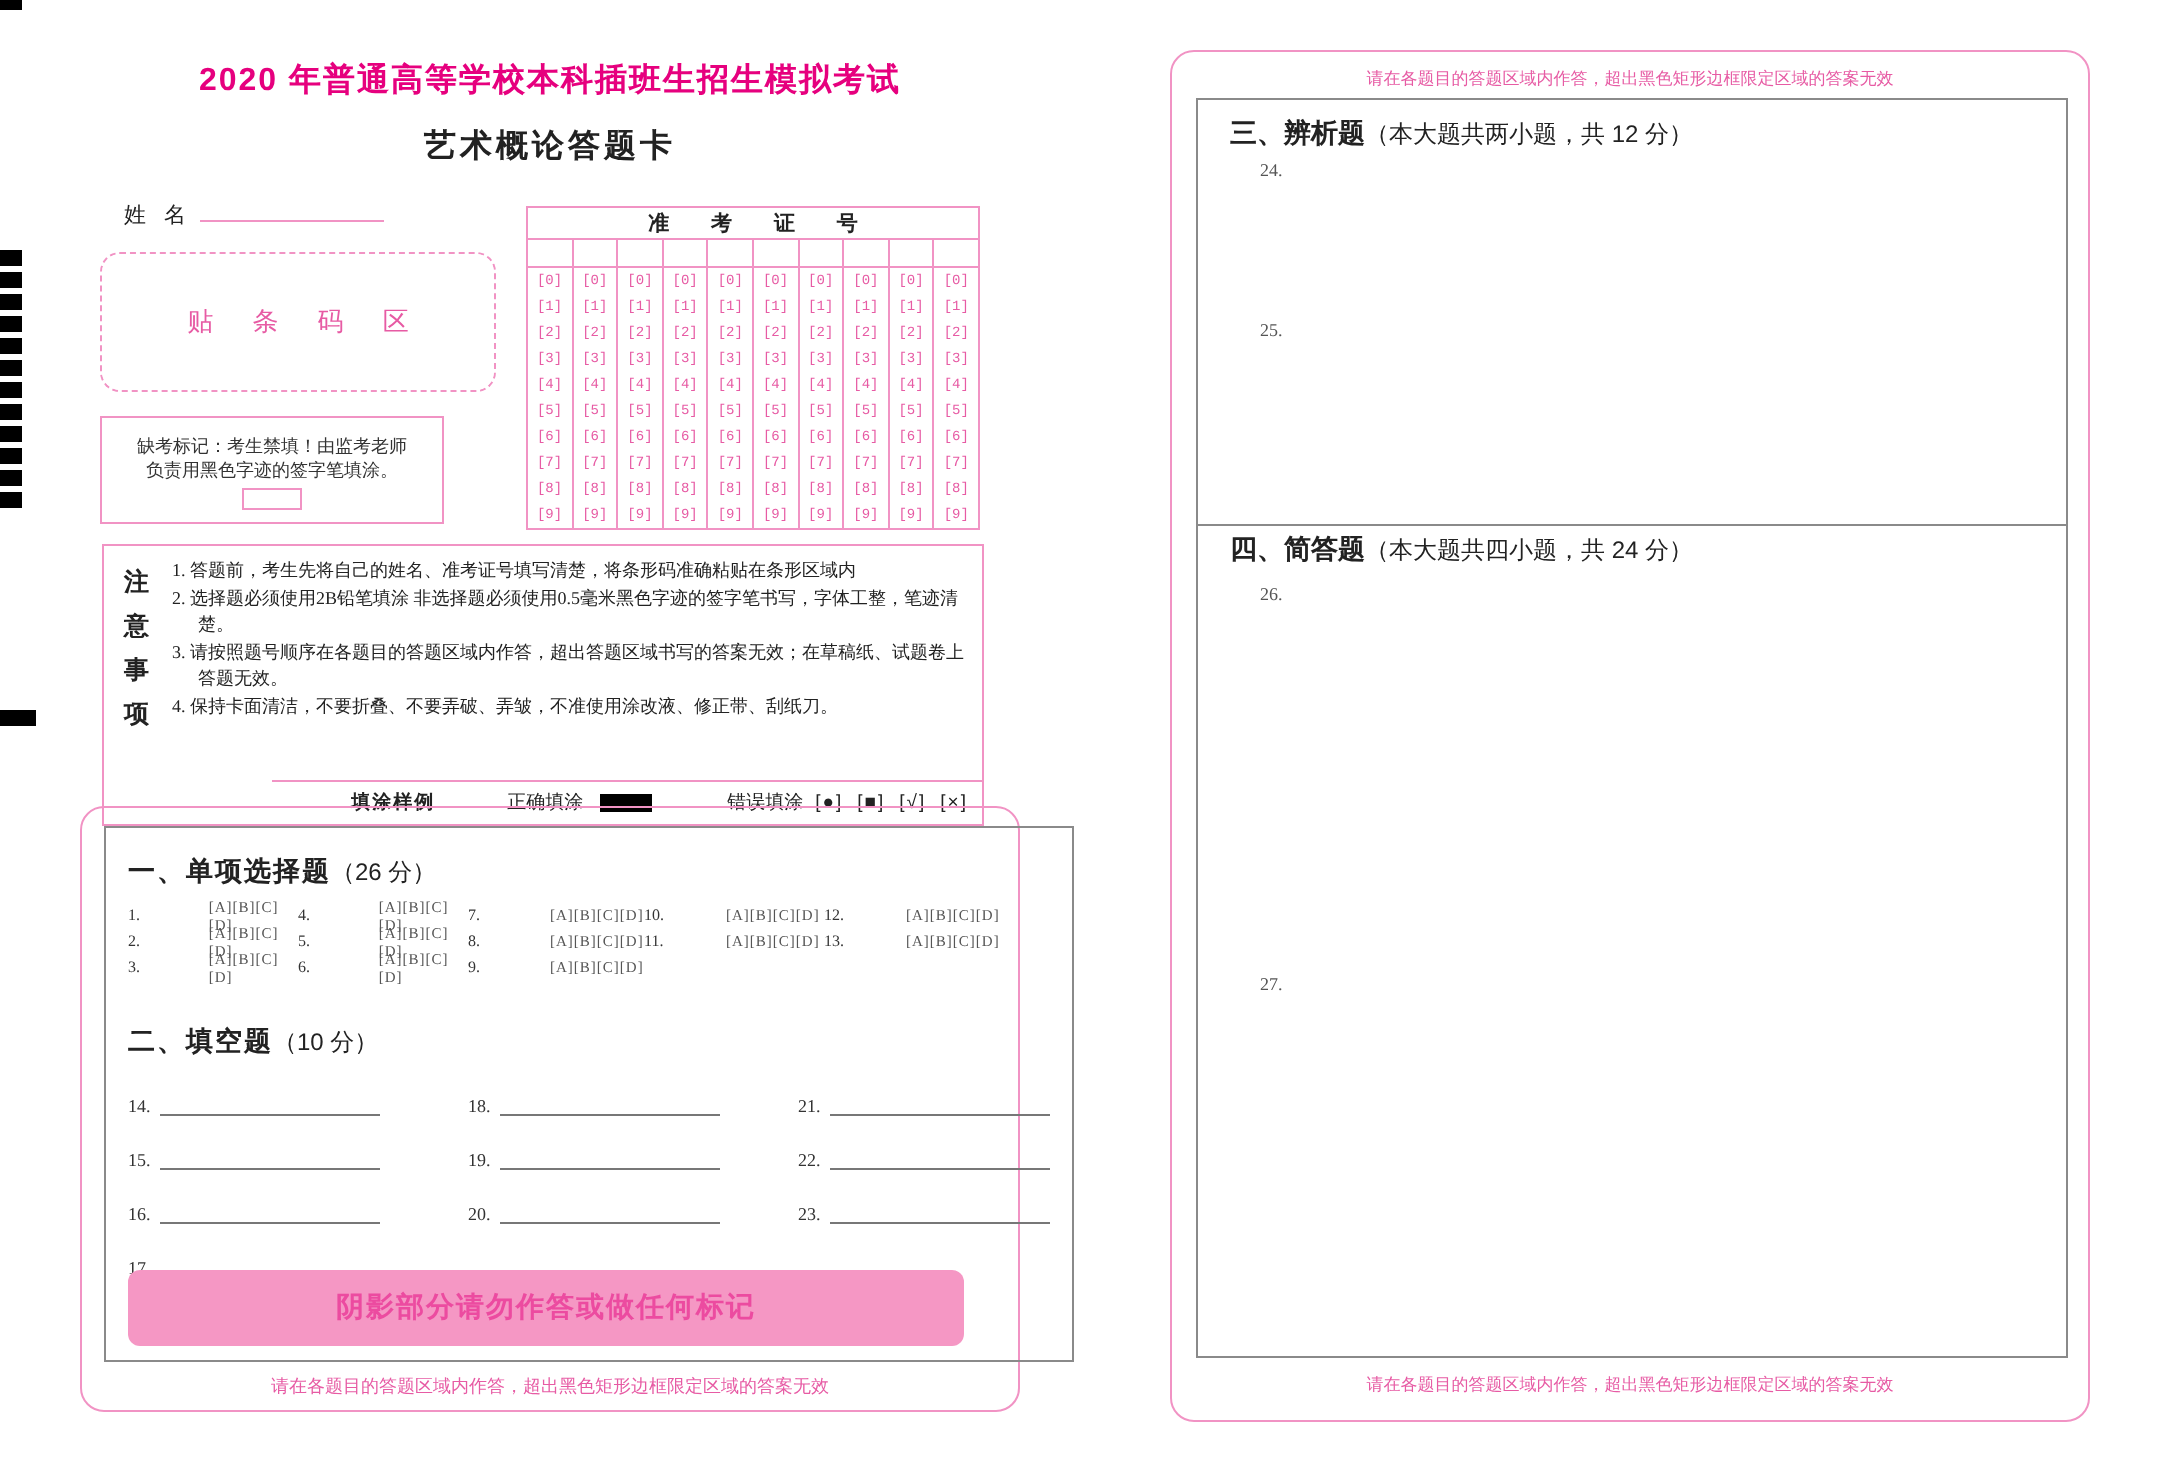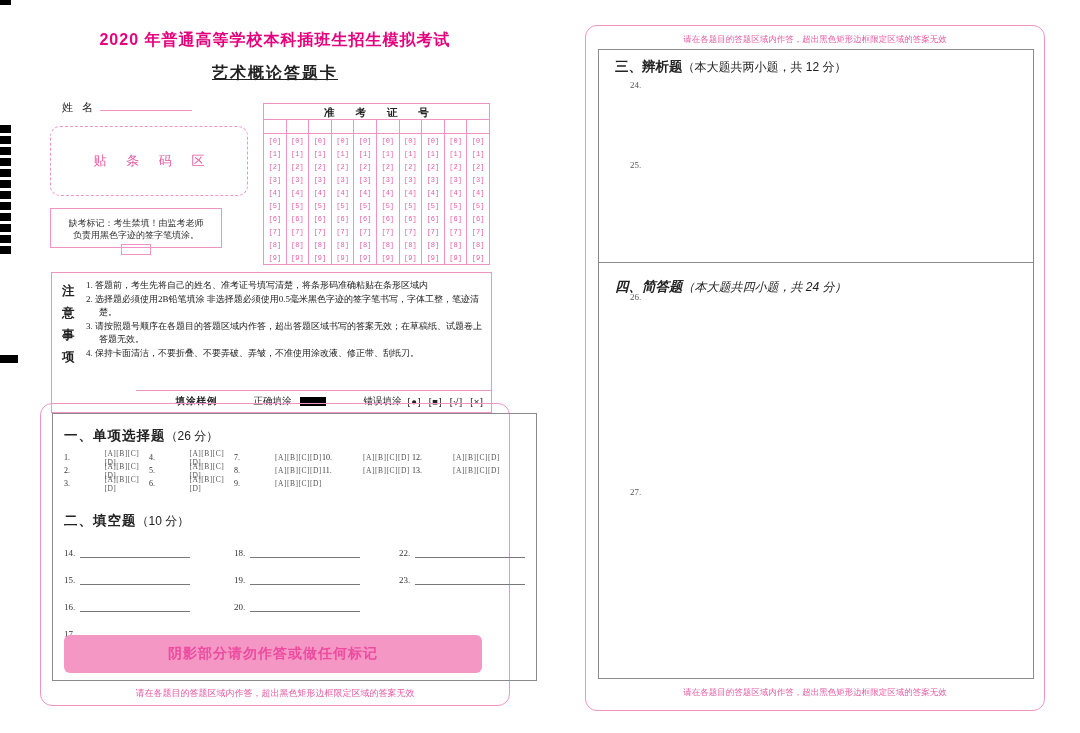--- a/index.html
+++ b/index.html
@@ -22,29 +22,29 @@
   .mark{position:absolute;left:0;background:#000;}
   .mark-top{top:0;width:11px;height:5px;}
   .mark-strip{position:absolute;left:0;top:125px;width:11px;}
   .tmark{width:11px;height:8px;background:#000;margin-bottom:3px;}
   .mark-bottom{top:355px;width:18px;height:8px;}
   
   .left-page{position:absolute;left:40px;top:25px;width:470px;height:690px;}
   .l-title{position:absolute;left:0;top:5px;width:100%;text-align:center;
     color:var(--title-magenta);font-weight:bold;font-size:16px;letter-spacing:1px;}
   .l-subtitle{position:absolute;left:0;top:38px;width:100%;text-align:center;
-    font-weight:bold;font-size:16px;letter-spacing:2px;text-decoration:underline;}
+    font-weight:bold;font-size:16px;letter-spacing:2px;}
   .name-row{position:absolute;left:22px;top:75px;font-size:11px;letter-spacing:3px;}
   .name-line{display:inline-block;width:92px;height:11px;
     border-bottom:1px solid var(--pink-border);margin-left:4px;}
   .barcode-box{position:absolute;left:10px;top:101px;width:198px;height:70px;
     border:1.5px dashed var(--pink-border);border-radius:10px;
     display:flex;align-items:center;justify-content:center;}
   .barcode-label{color:var(--pink-text);font-size:13px;letter-spacing:8px;text-indent:8px;}
-  .absent-box{position:absolute;left:10px;top:183px;width:172px;height:40px;
+  .absent-box{position:absolute;left:10px;top:183px;width:172px;height:54px;
     border:1px solid var(--pink-border);text-align:center;padding-top:8px;}
   .absent-box .t{font-size:9px;line-height:1.35;color:#333;}
   .absent-cell{display:inline-block;width:30px;height:11px;margin-top:3px;
     border:1px solid var(--pink-border);}
   
   .grid{position:absolute;left:223px;top:78px;width:227px;height:162px;
     border:1px solid var(--pink-border);display:flex;flex-direction:column;}
   .grid-header{height:16px;border-bottom:1px solid var(--pink-border);
     text-align:center;font-weight:bold;font-size:10.5px;letter-spacing:9px;
     text-indent:9px;line-height:16px;}
@@ -106,21 +106,21 @@
   .right-page{position:absolute;left:585px;top:25px;width:460px;height:686px;
     border:1.5px solid var(--pink-border);border-radius:12px;}
   .r-top-notice,.r-bottom-notice{position:absolute;left:0;width:100%;text-align:center;
     color:var(--pink-text);font-size:8.5px;}
   .r-top-notice{top:8px;}
   .r-bottom-notice{bottom:11px;}
   .r-inner{position:absolute;left:12px;top:23px;width:436px;height:630px;
     border:1px solid var(--gray-line);}
   .r-sec{position:absolute;left:16px;font-size:13.5px;}
   .sec3{top:8px;}
-  .sec4{top:228px;font-style:italic;}
+  .sec4{top:216px;}
   .r-divider{position:absolute;left:0;top:212px;width:100%;
     border-top:1px solid var(--gray-line);}
   .rq{position:absolute;left:16px;font-size:9px;color:#555;
     font-family:"Liberation Serif","DejaVu Serif",serif;margin-left:15px;}
   .rq-24{top:30px;}
   .rq-25{top:110px;}
   .rq-26{top:242px;}
   .rq-27{top:437px;}
 </style>
 </head>
@@ -417,20 +417,24 @@
               <span class="blank-num">19.</span>
               <span class="blank-line"></span>
             </div>
             <div class="blank-item">
               <span class="blank-num">20.</span>
               <span class="blank-line"></span>
             </div>
           </div>
           <div class="blank-col">
             <div class="blank-item">
+              <span class="blank-num">21.</span>
+              <span class="blank-line"></span>
+            </div>
+            <div class="blank-item">
               <span class="blank-num">22.</span>
               <span class="blank-line"></span>
             </div>
             <div class="blank-item">
               <span class="blank-num">23.</span>
               <span class="blank-line"></span>
             </div>
           </div>
         </div>
       <div class="shaded-box">

